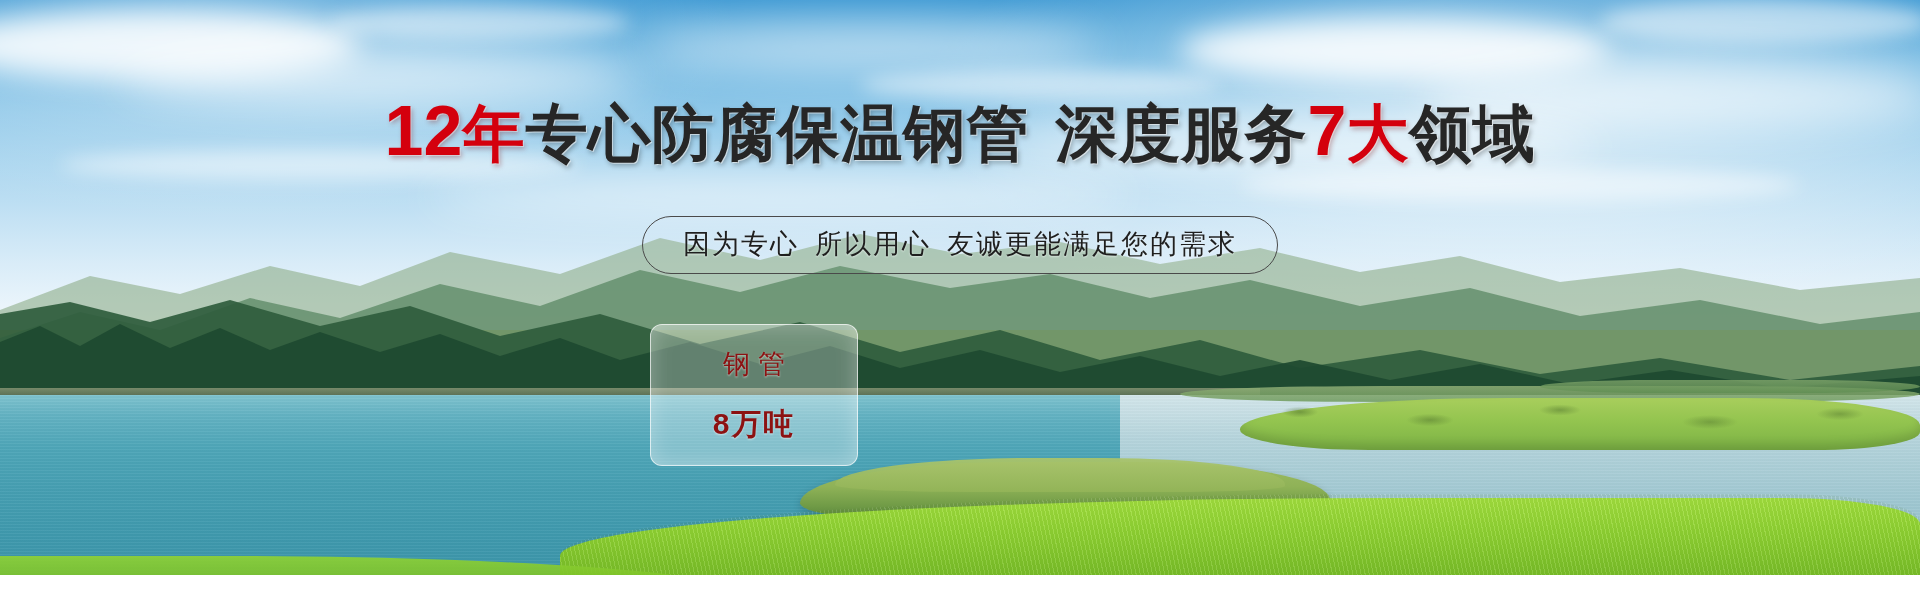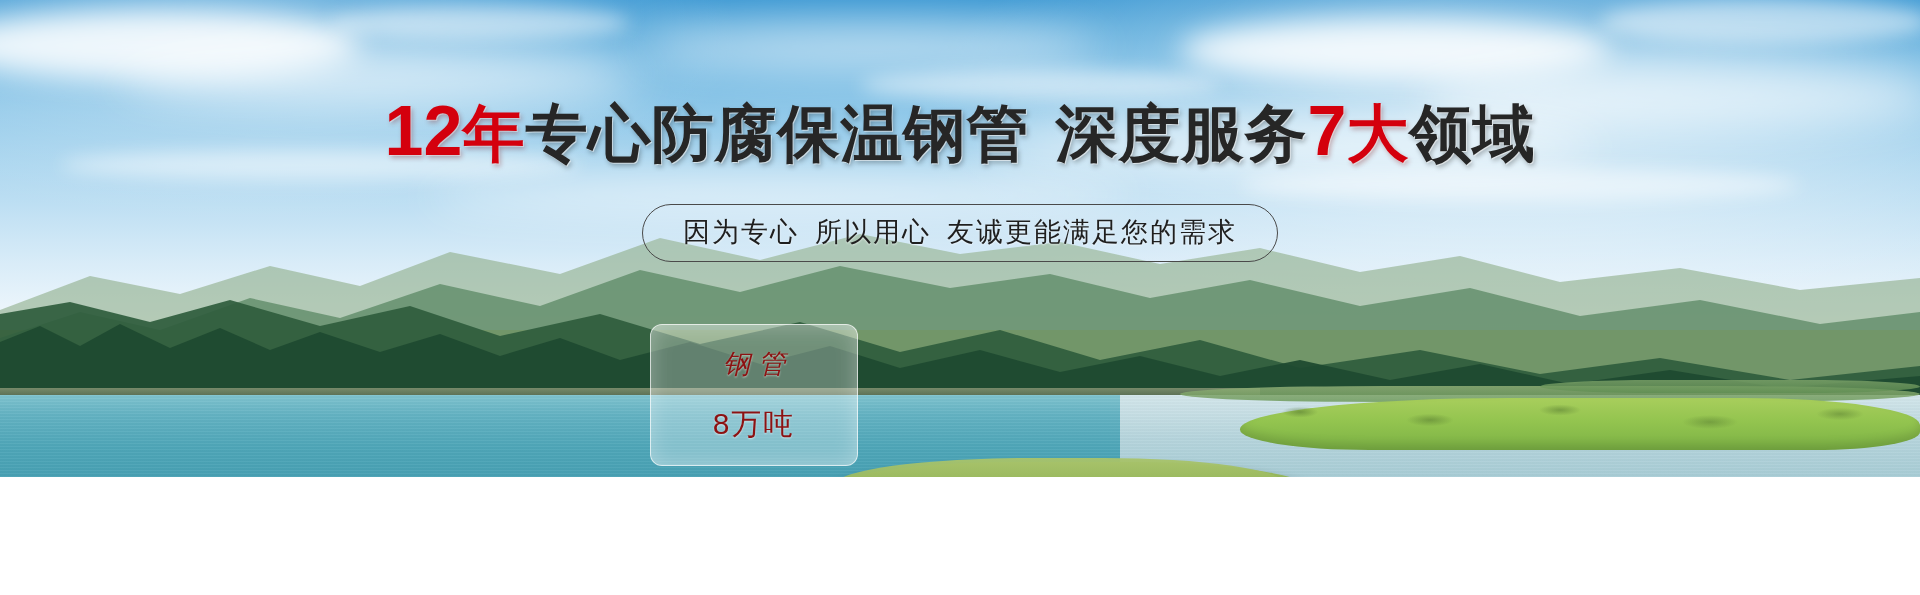--- a/index.html
+++ b/index.html
@@ -8,21 +8,21 @@
     padding: 0;
     background: #ffffff;
   }
   body {
     font-family: "Liberation Sans", "DejaVu Sans", sans-serif;
   }
 
   .banner {
     position: relative;
     width: 1920px;
-    height: 477px;
+    height: 575px;
     overflow: hidden;
     background: #fde047;
   }
 
   
   .sky {
     position: absolute;
     left: 0; top: 0;
     width: 1920px;
     height: 330px;
@@ -258,21 +258,21 @@
     letter-spacing: 0;
   }
   .headline .gap {
     display: inline-block;
     width: 26px;
   }
 
   .subtitle-wrap {
     position: absolute;
     left: 0;
-    top: 204px;
+    top: 216px;
     width: 1920px;
     text-align: center;
     text-decoration: underline;
   }
   .subtitle {
     display: inline-block;
     padding: 9px 40px 11px;
     border: 1px solid #4a4a4a;
     border-radius: 34px;
     font-size: 27px;
@@ -306,26 +306,26 @@
     align-items: center;
     justify-content: center;
     color: #8c1212;
   }
   .card-label {
     font-size: 27px;
     letter-spacing: 8px;
     text-indent: 8px;
     margin-bottom: 22px;
     text-shadow: 0 1px 2px rgba(255,255,255,0.55);
-    font-style: italic;
   }
   .card-value {
     font-size: 30px;
     letter-spacing: 2px;
     text-shadow: 0 1px 2px rgba(255,255,255,0.55);
+    font-weight: bold;
   }
   .card-value sup {
     font-size: 17px;
     vertical-align: super;
     letter-spacing: 0;
   }
 </style>
 </head>
 <body>
 

